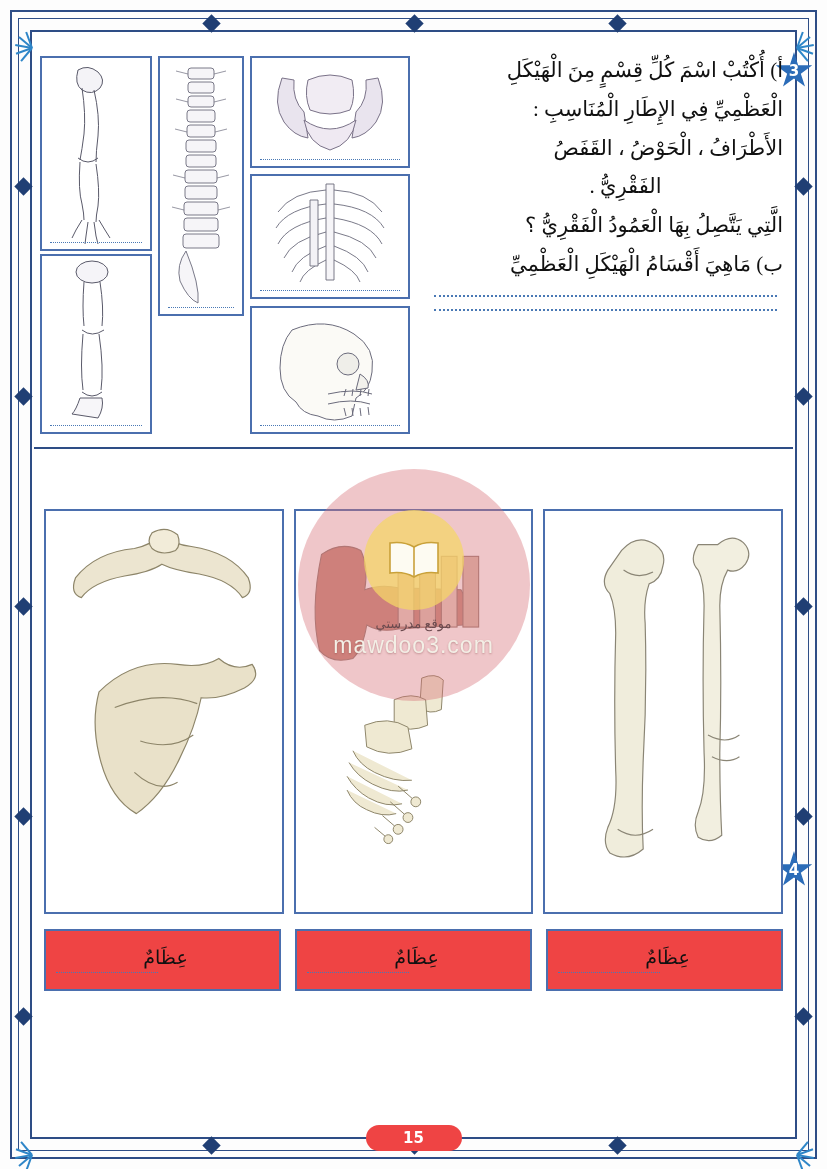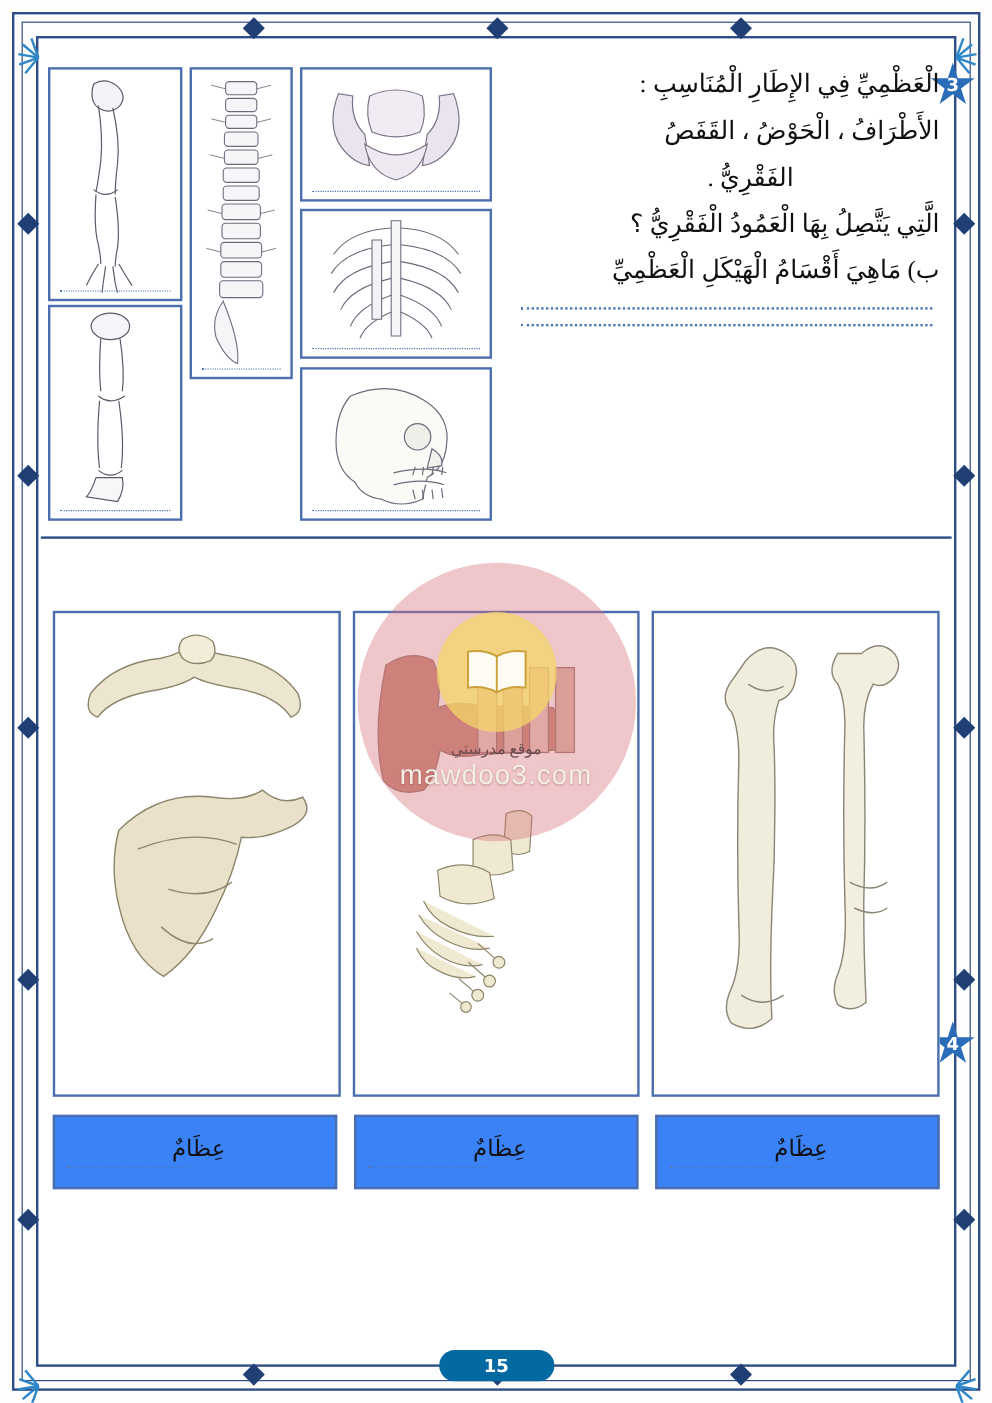--- a/index.html
+++ b/index.html
@@ -135,42 +135,42 @@
     overflow: hidden;
   }
   .answers {
     position: absolute;
     left: 10px; right: 10px; top: 478px; height: 62px;
     display: flex; gap: 14px;
   }
   .answer-box {
     flex: 1;
     border: 2px solid #4b6fae;
-    background: #3b82f6;
+    background: #ef4444;
     direction: rtl;
     display: flex; align-items: center; justify-content: center;
     position: relative;
     font-family: "Liberation Serif", "DejaVu Serif", serif;
     font-size: 19px; color: #111;
   }
   .answer-box .lbl { margin-left: 6px; margin-top: -6px; }
   .answer-box .blank {
     position: absolute;
     bottom: 16px; right: 52%; left: 10px;
     border-bottom: 1.5px dotted #4a79b5;
     height: 1px;
   }
 
   
   .pagenum {
     position: absolute;
     left: 50%; transform: translateX(-50%);
     bottom: 18px;
     width: 96px; height: 26px;
-    background: #0369a1;
+    background: #ef4444;
     border-radius: 13px;
     color: #fff; font-weight: bold; font-size: 15px;
     display: flex; align-items: center; justify-content: center;
     z-index: 6;
     margin-top: 28px;
   }
 
   
   .watermark {
     position: absolute;
@@ -255,20 +255,21 @@
   <div class="diamond" style="right:17px; top:810px;"></div>
   <div class="diamond" style="right:17px; top:1010px;"></div>
 
   <div class="content">
 
     <section class="ex3">
 
       <div class="badge" id="badge3">3</div>
 
       <div class="ex3-text">
+        <p>أ) أُكْتُبْ اسْمَ كُلِّ قِسْمٍ مِنَ الْهَيْكَلِ</p>
         <p>الْعَظْمِيِّ فِي الإِطَارِ الْمُنَاسِبِ :</p>
         <p>الأَطْرَافُ ، الْحَوْضُ ، القَفَصُ</p>
         <p style="text-align:center; padding-left:40px;">الفَقْرِيُّ .</p>
         <p>الَّتِي يَتَّصِلُ بِهَا الْعَمُودُ الْفَقْرِيُّ ؟</p>
         <p>ب) مَاهِيَ أَقْسَامُ الْهَيْكَلِ الْعَظْمِيِّ</p>
         <div class="dotline"></div>
         <div class="dotline"></div>
       </div>
 
       <div class="ex3-figs">

